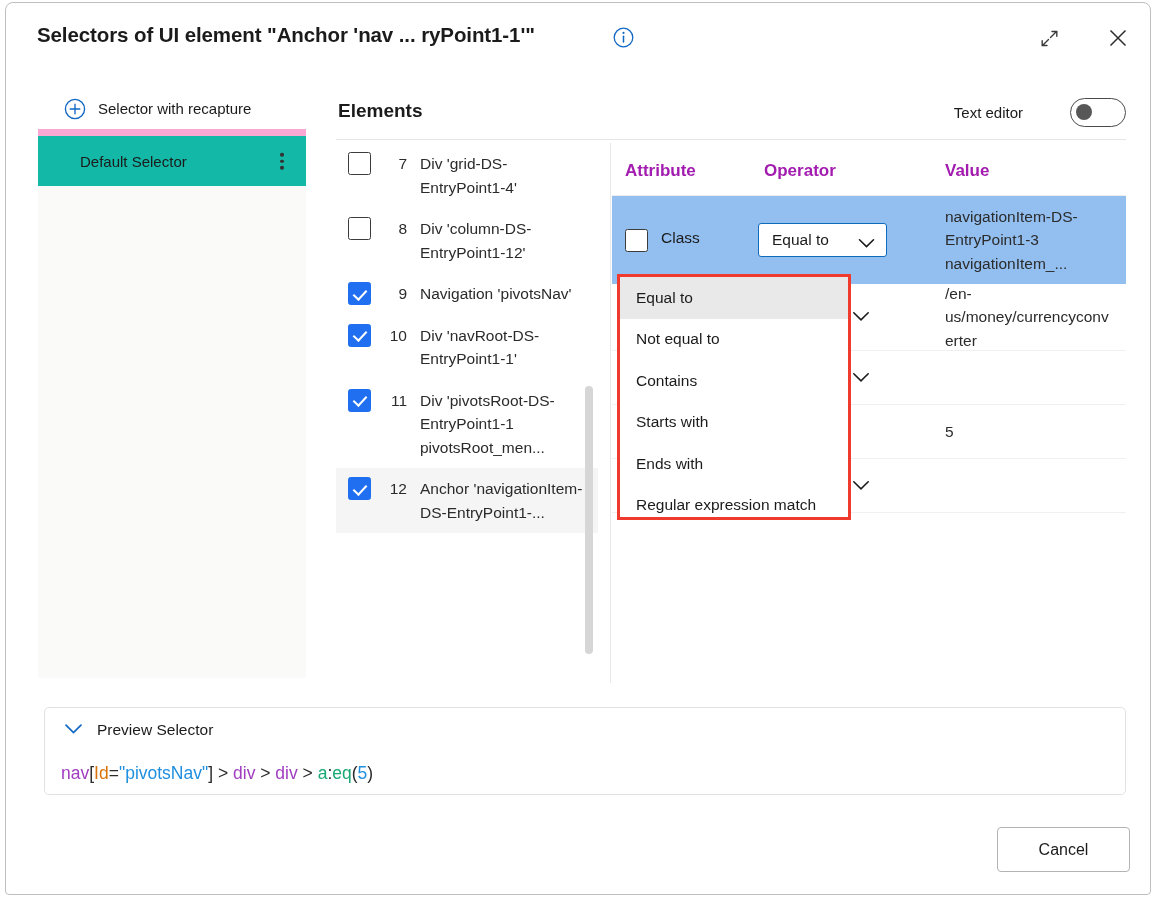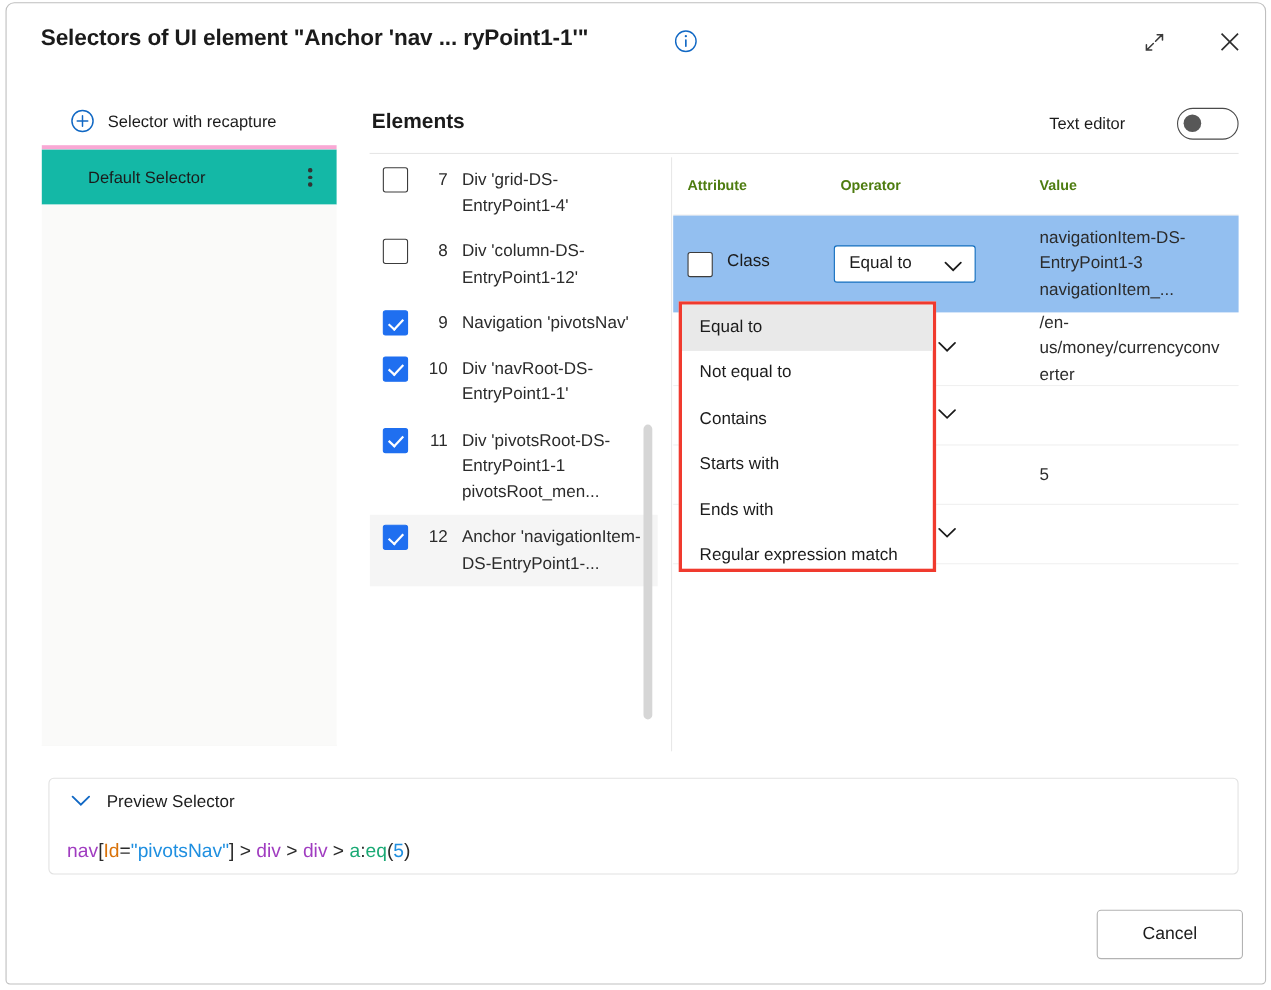--- a/index.html
+++ b/index.html
@@ -42,21 +42,21 @@
     display: flex; align-items: center; justify-content: center;
   }
   .btn-expand { left: 1026px; }
   .btn-close  { left: 1095px; }
 
   
   .recapture {
     position: absolute; left: 32px; top: 85px;
     width: 268px; height: 48px;
     display: flex; align-items: center;
-    border-bottom: 4px solid #f9a8d4;
+    border-bottom: 7px solid #f9a8d4;
   }
   .recapture .plus { margin-left: 26px; width: 22px; height: 22px; }
   .recapture .lbl {
     margin-left: 12px;
     font-size: 15px; color: #1b1b1b;
   }
   .selector-list {
     position: absolute; left: 32px; top: 133px;
     width: 268px; height: 542px;
     background: #ffffff;
@@ -182,21 +182,21 @@
     position: absolute; left: 606px; top: 140px;
     width: 514px; height: 540px;
   }
   .attr-head {
     position: relative;
     height: 53px;
     border-bottom: 1px solid #ededed;
   }
   .attr-head span {
     position: absolute; top: 18px;
-    font-size: 13px; font-weight: 600; color: #4d7c0f;
+    font-size: 17px; font-weight: 600; color: #a21caf;
   }
   .h-attr { left: 13px; }
   .h-op   { left: 152px; }
   .h-val  { left: 333px; }
 
   .arow {
     position: relative;
     border-bottom: 1px solid #f0f0f0;
     display: flex;
     align-items: center;

